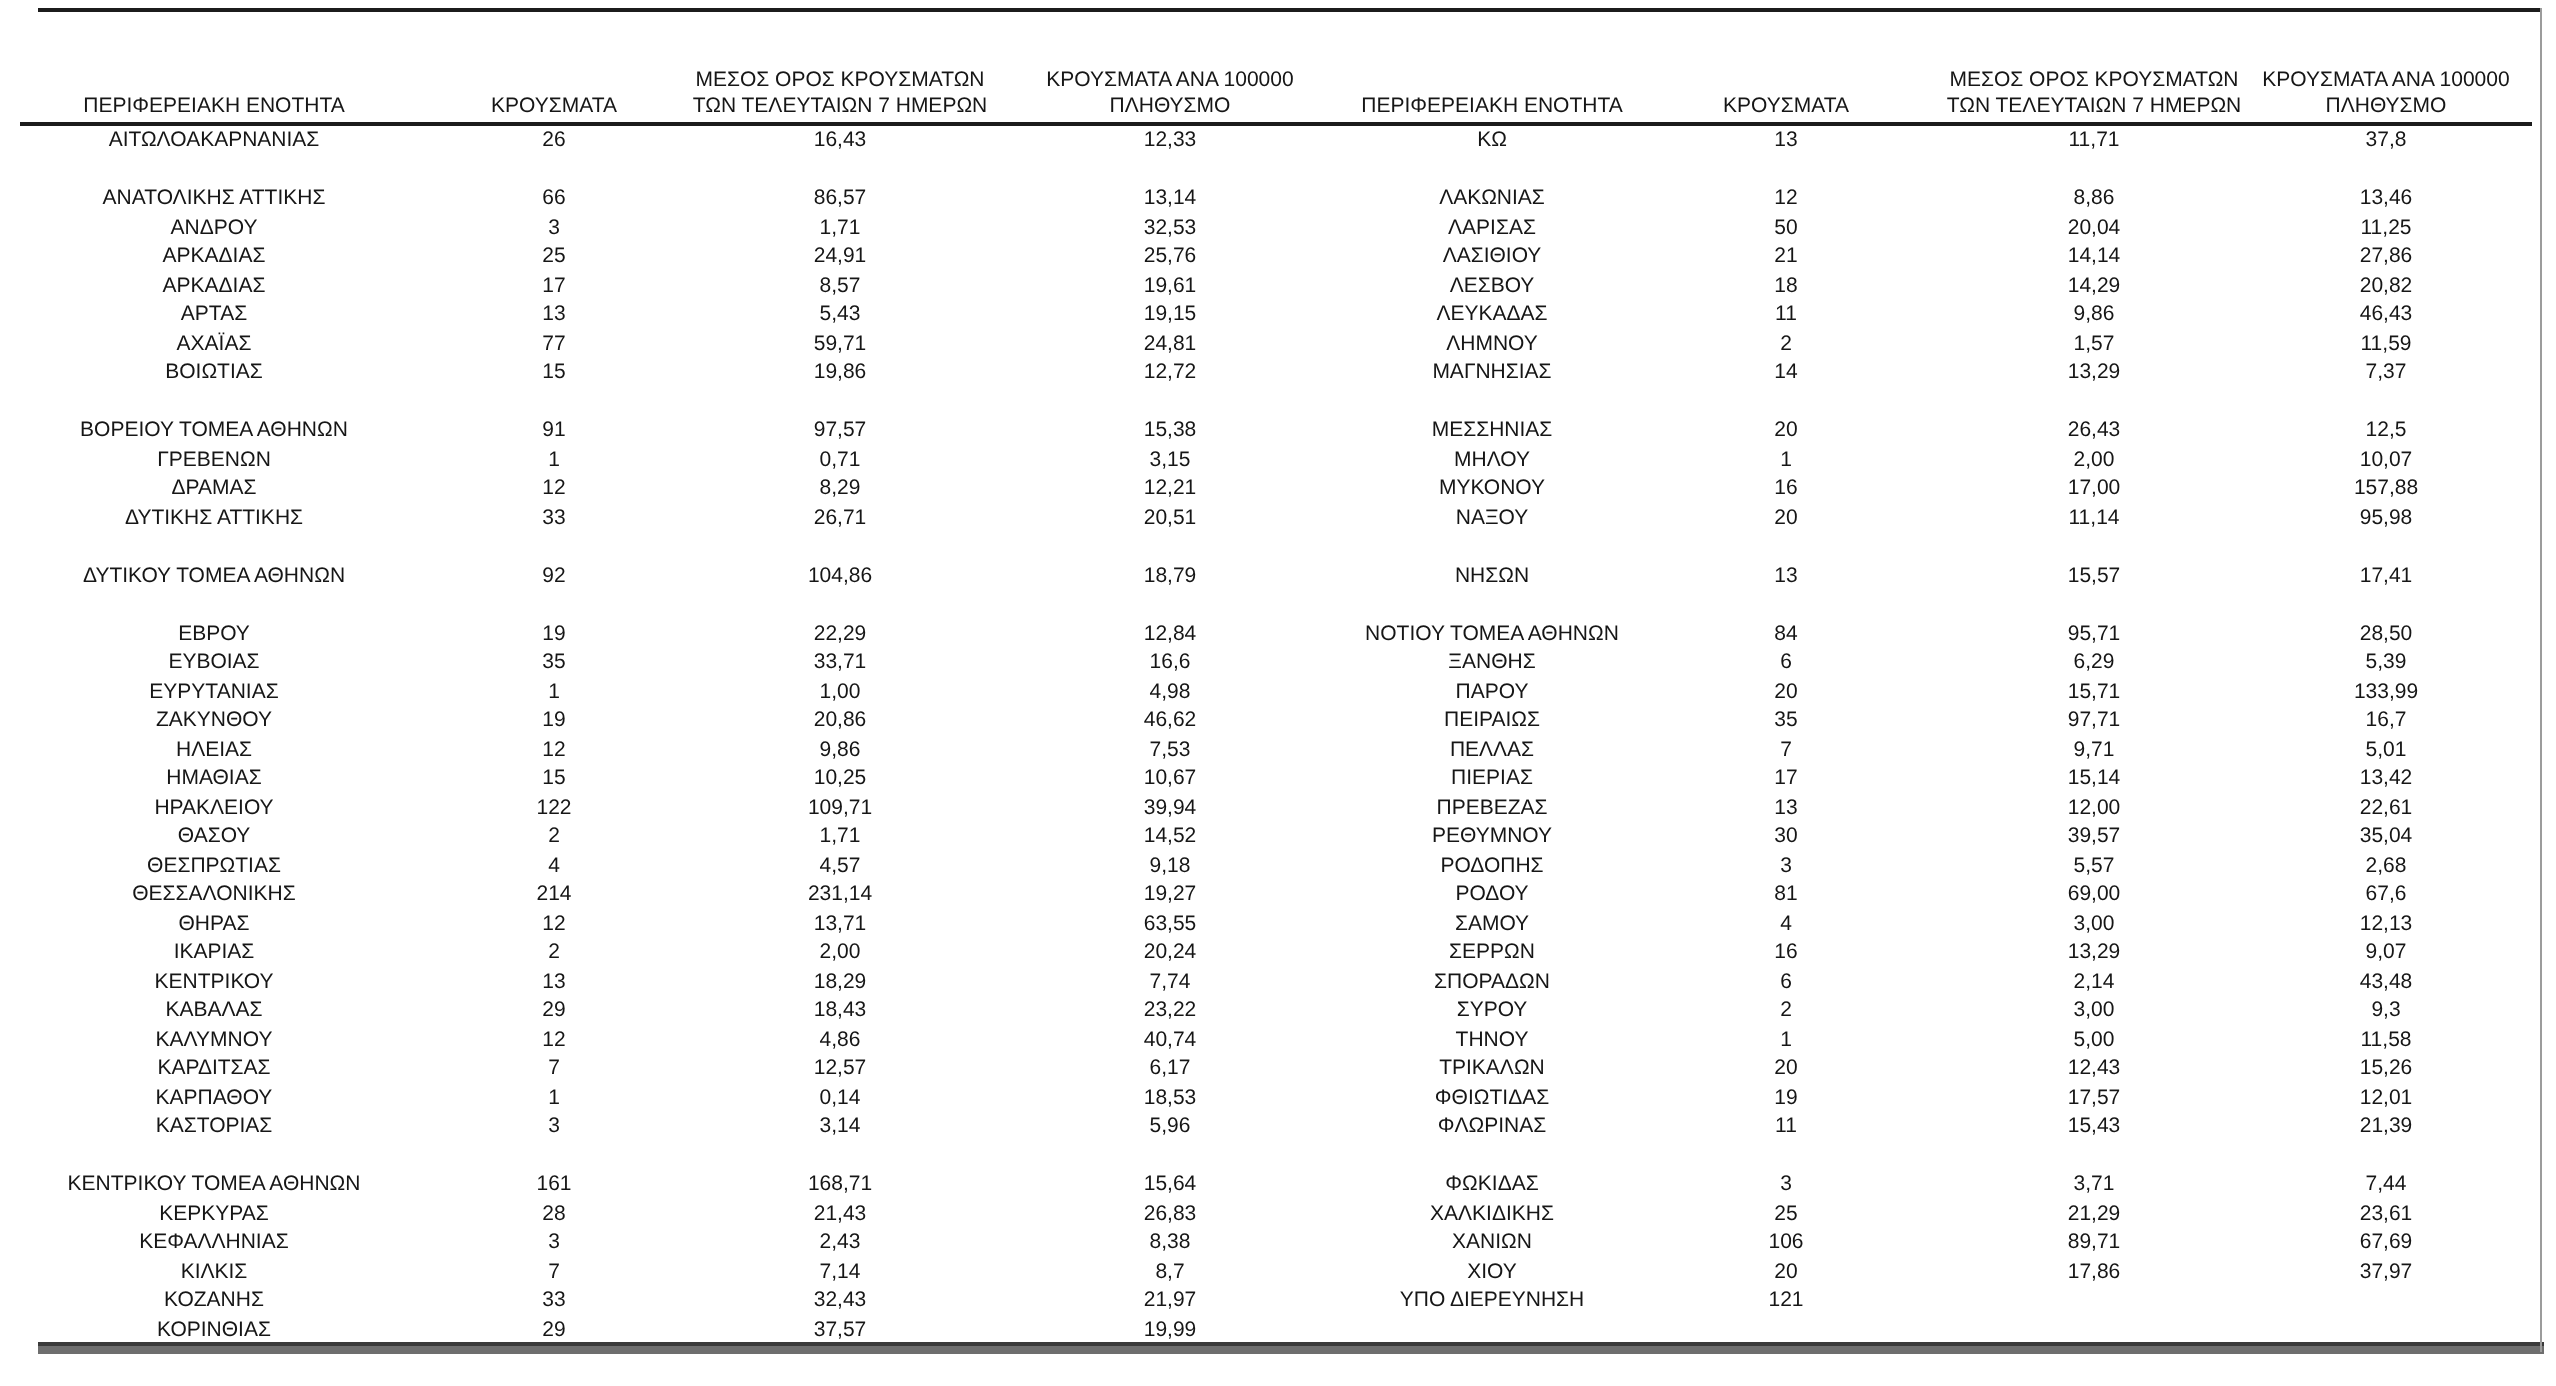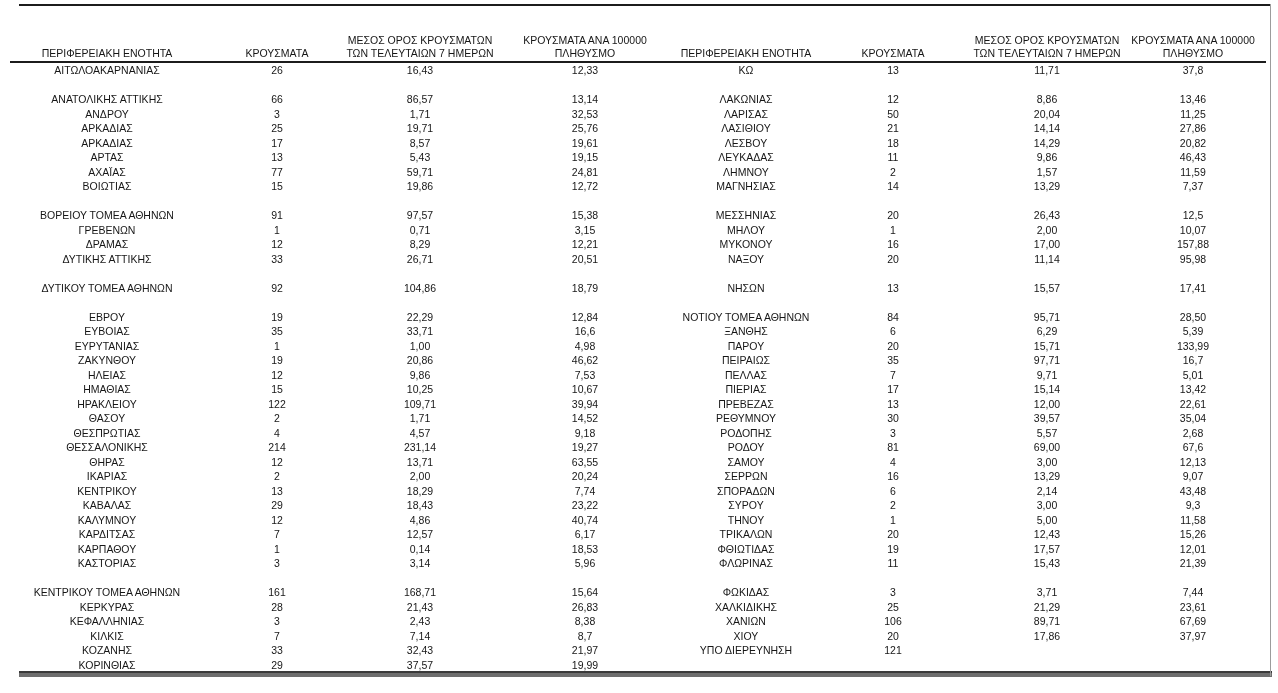--- a/index.html
+++ b/index.html
@@ -270,21 +270,21 @@
               <span>ΑΡΚΑΔΙΑΣ</span>
             </div>
           </td>
           <td>
             <div class="c">
               <span>25</span>
             </div>
           </td>
           <td>
             <div class="c">
-              <span>19,71</span>
+              <span>24,91</span>
             </div>
           </td>
           <td>
             <div class="c">
               <span>25,76</span>
             </div>
           </td>
           <td>
             <div class="c">
               <span>ΛΑΣΙΘΙΟΥ</span>

